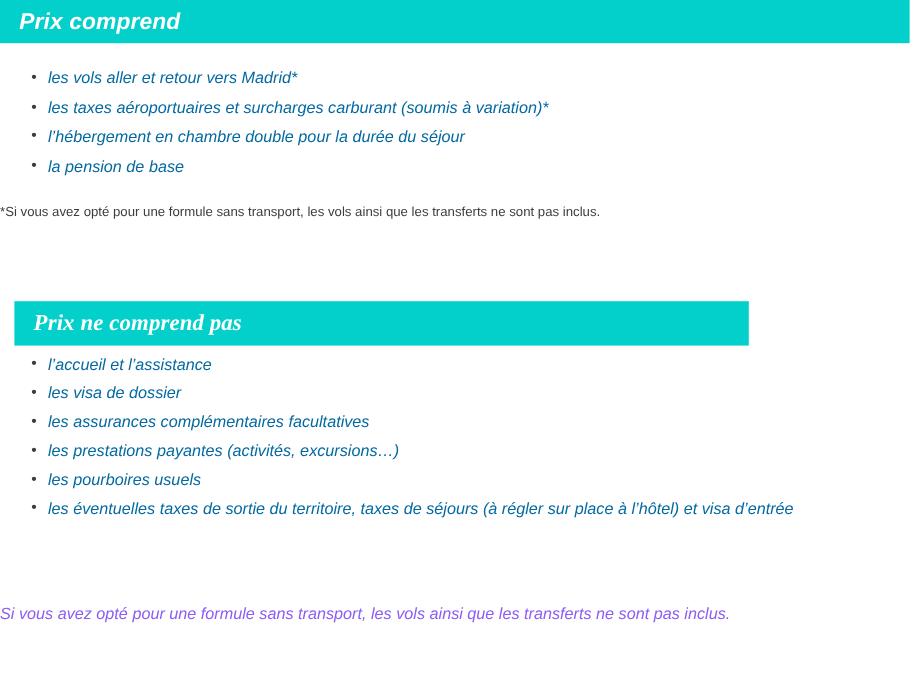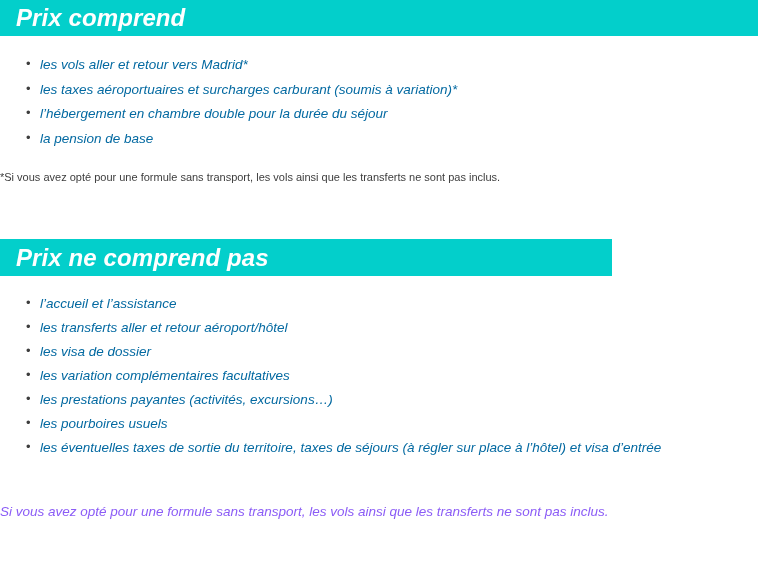--- a/index.html
+++ b/index.html
@@ -30,24 +30,25 @@
     box-sizing: border-box;
   }
   .section-bar.bar-top {
     width: 758px;
     height: 36px;
     margin: 0;
   }
   .section-bar.bar-second {
     width: 612px;
     height: 37px;
-    margin: 0;
+    margin: 12px;
+    font-family: Liberation Serif, serif;
   }
   .section-title {
-    font-size: 24px;
+    font-size: 19px;
     font-weight: bold;
     font-style: italic;
     color: #ffffff;
     padding-left: 16px;
     letter-spacing: 0.1px;
     line-height: 1;
     white-space: nowrap;
   }
 
   
@@ -136,23 +137,22 @@
   <div class="note-one">*Si vous avez opté pour une formule sans transport, les vols ainsi que les transferts ne sont pas inclus.</div>
 
   <div class="bar-two-wrap">
     <div class="section-bar bar-second">
       <span class="section-title">Prix ne comprend pas</span>
     </div>
   </div>
 
   <ul class="bullet-list list-two">
     <li>l’accueil et l’assistance</li>
-    <li>les transferts aller et retour aéroport/hôtel</li>
     <li>les visa de dossier</li>
-    <li>les variation complémentaires facultatives</li>
+    <li>les assurances complémentaires facultatives</li>
     <li>les prestations payantes (activités, excursions…)</li>
     <li>les pourboires usuels</li>
     <li>les éventuelles taxes de sortie du territoire, taxes de séjours (à régler sur place à l’hôtel) et visa d’entrée</li>
   </ul>
 
   <div class="note-two">Si vous avez opté pour une formule sans transport, les vols ainsi que les transferts ne sont pas inclus.</div>
 
 </div>
 
 </body></html>

